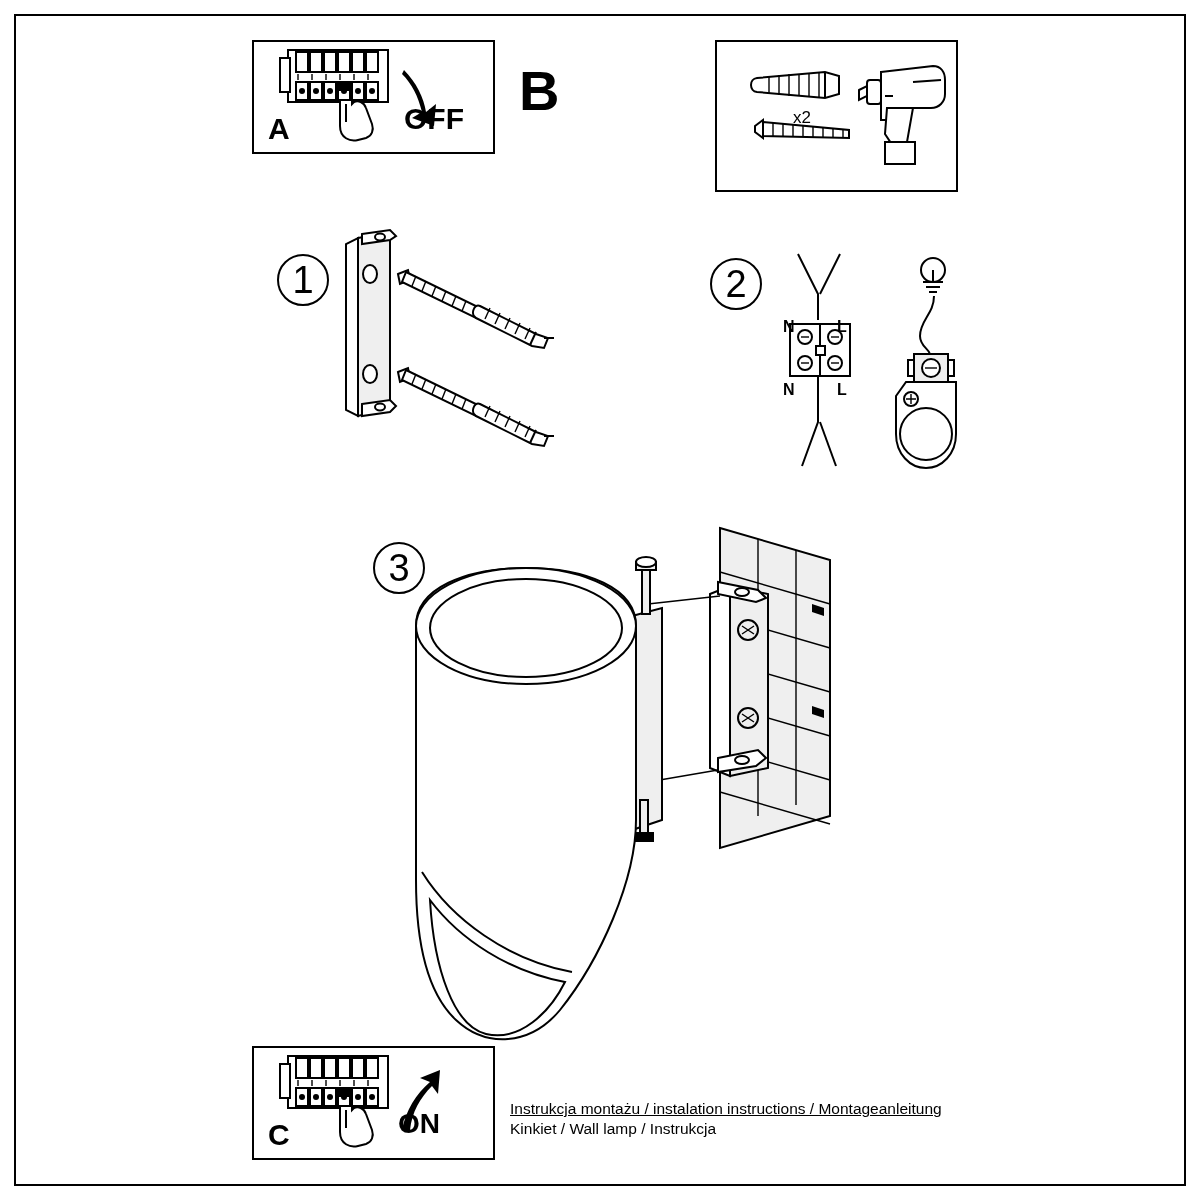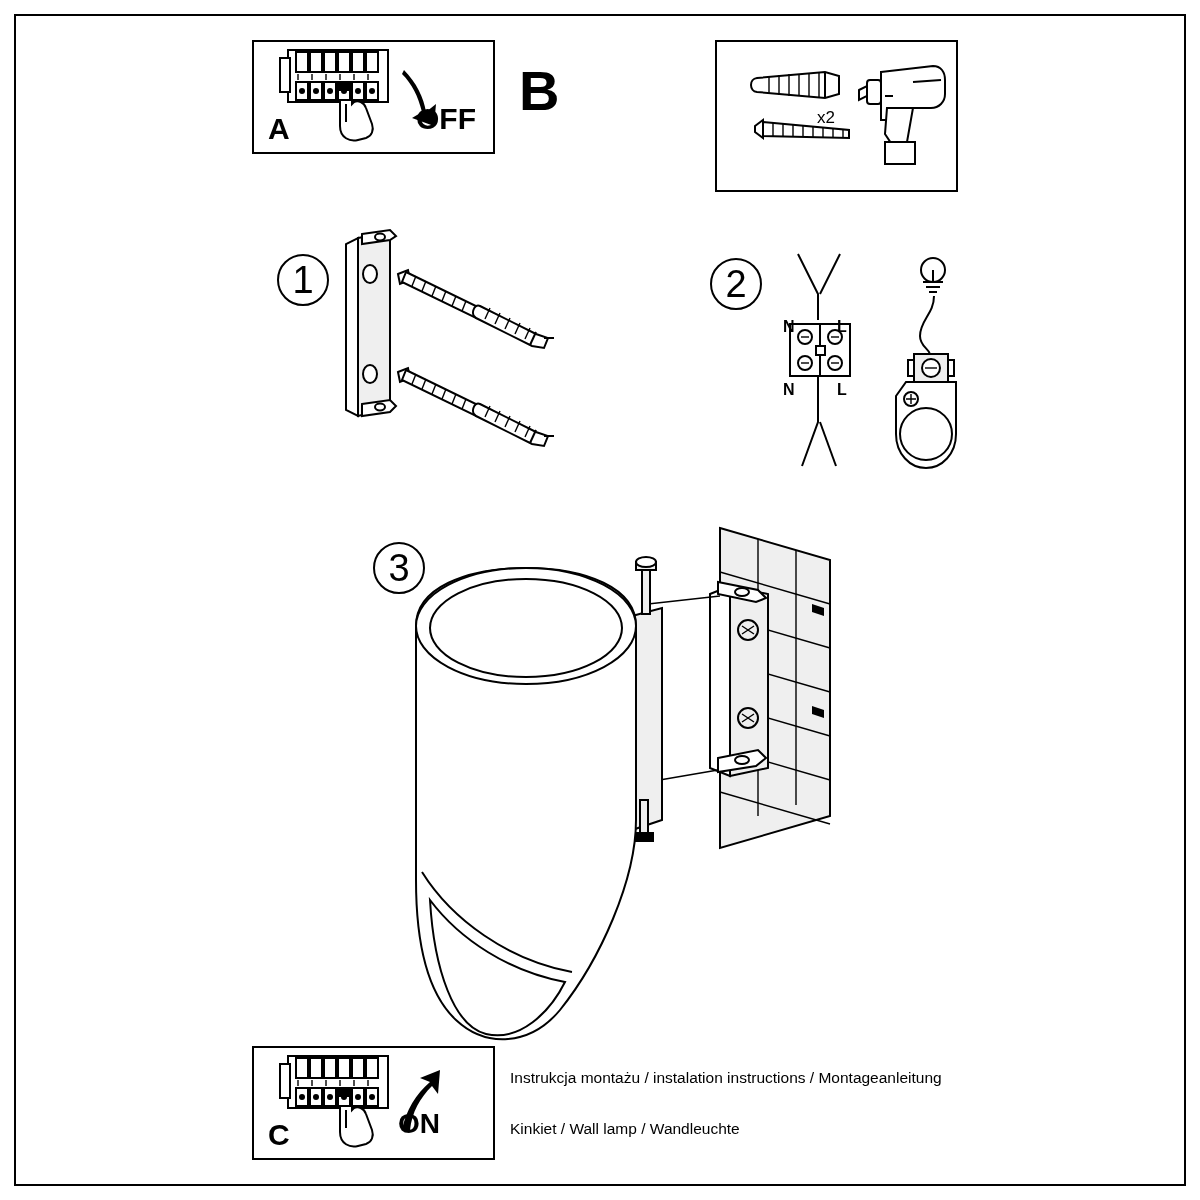--- a/index.html
+++ b/index.html
@@ -65,21 +65,21 @@
         <path class="fillw" d="M86 58 L86 84 C86 96 96 100 104 98 L112 96 C118 94 120 88 118 82 L112 66 C110 60 104 58 100 60 L98 62 L98 58 Z"></path>
         <path class="stk" d="M92 62 L92 80"></path>
       </g>
 
       <g>
         <path class="fillk" d="M150 28 C162 40 170 56 172 70 L182 62 L180 84 L158 76 L168 70 C164 54 158 42 148 32 Z"></path>
       </g>
     </svg>
   </div>
   <div class="lbl" style="left:268px;top:112px;font-size:30px;">A</div>
-  <div class="lbl" style="left:416px;top:102px;font-size:30px;">OFF</div>
+  <div class="lbl" style="left:404px;top:102px;font-size:30px;">OFF</div>
 
   <div class="lbl" style="left:519px;top:58px;font-size:56px;">B</div>
 
   <div class="box" style="left:715px;top:40px;width:243px;height:152px;">
     <svg width="239" height="148" viewBox="0 0 239 148">
 
       <g>
         <path class="fillw" d="M40 36 L108 30 L122 34 L122 52 L108 56 L40 50 C32 49 32 37 40 36 Z"></path>
         <g class="stk1">
           <line x1="52" y1="34" x2="52" y2="52"></line>
@@ -111,21 +111,21 @@
         <path class="fillw" d="M142 48 L150 44 L150 54 L142 58 Z"></path>
         <rect class="fillw" x="150" y="38" width="14" height="24" rx="3"></rect>
         <path class="fillw" d="M164 30 L216 24 C224 24 228 30 228 38 L228 52 C228 60 222 66 214 66 L178 66 L170 78 L164 78 Z"></path>
         <path class="fillw" d="M170 66 L196 66 L190 100 L176 104 L168 92 Z"></path>
         <rect class="fillw" x="168" y="100" width="30" height="22"></rect>
         <path class="stk" d="M196 40 L224 38"></path>
         <path class="stk" d="M168 54 L176 54"></path>
       </g>
     </svg>
   </div>
-  <div class="txt" style="left:793px;top:108px;font-size:17px;margin-left:24px;">x2</div>
+  <div class="txt" style="left:793px;top:108px;font-size:17px;">x2</div>
 
   <div class="circnum" style="left:277px;top:254px;width:48px;height:48px;">1</div>
 
   <svg class="txt" style="left:340px;top:226px;" width="290" height="230" viewBox="0 0 290 230">
 
     <g>
       <path class="fillgl" d="M18 12 L50 6 L50 182 L18 190 Z"></path>
       <path class="fillw" d="M18 12 L18 190 L6 184 L6 18 Z"></path>
       <path class="fillw" d="M22 8 L50 4 L56 10 L50 14 L22 18 Z"></path>
       <path class="fillw" d="M22 178 L50 174 L56 180 L50 186 L22 190 Z"></path>
@@ -356,15 +356,15 @@
         <path class="stk" d="M92 62 L92 80"></path>
       </g>
       <g>
         <path class="fillk" d="M148 82 C152 62 162 46 176 34 L166 30 L186 22 L184 46 L178 38 C166 50 158 64 156 82 Z"></path>
       </g>
     </svg>
   </div>
   <div class="lbl" style="left:268px;top:1118px;font-size:30px;">C</div>
   <div class="lbl" style="left:398px;top:1108px;font-size:28px;">ON</div>
 
-  <div class="footer" style="left:510px;top:1067px;">Instrukcja montażu / instalation instructions / Montageanleitung</div>
-  <div class="footer" style="left:510px;top:1118px;">Kinkiet / Wall lamp / Wandleuchte</div>
+  <div class="footer" style="left:510px;top:1098px;text-decoration:underline;">Instrukcja montażu / instalation instructions / Montageanleitung</div>
+  <div class="footer" style="left:510px;top:1118px;">Kinkiet / Wall lamp / Instrukcja</div>
 </div>
 
 </body></html>

